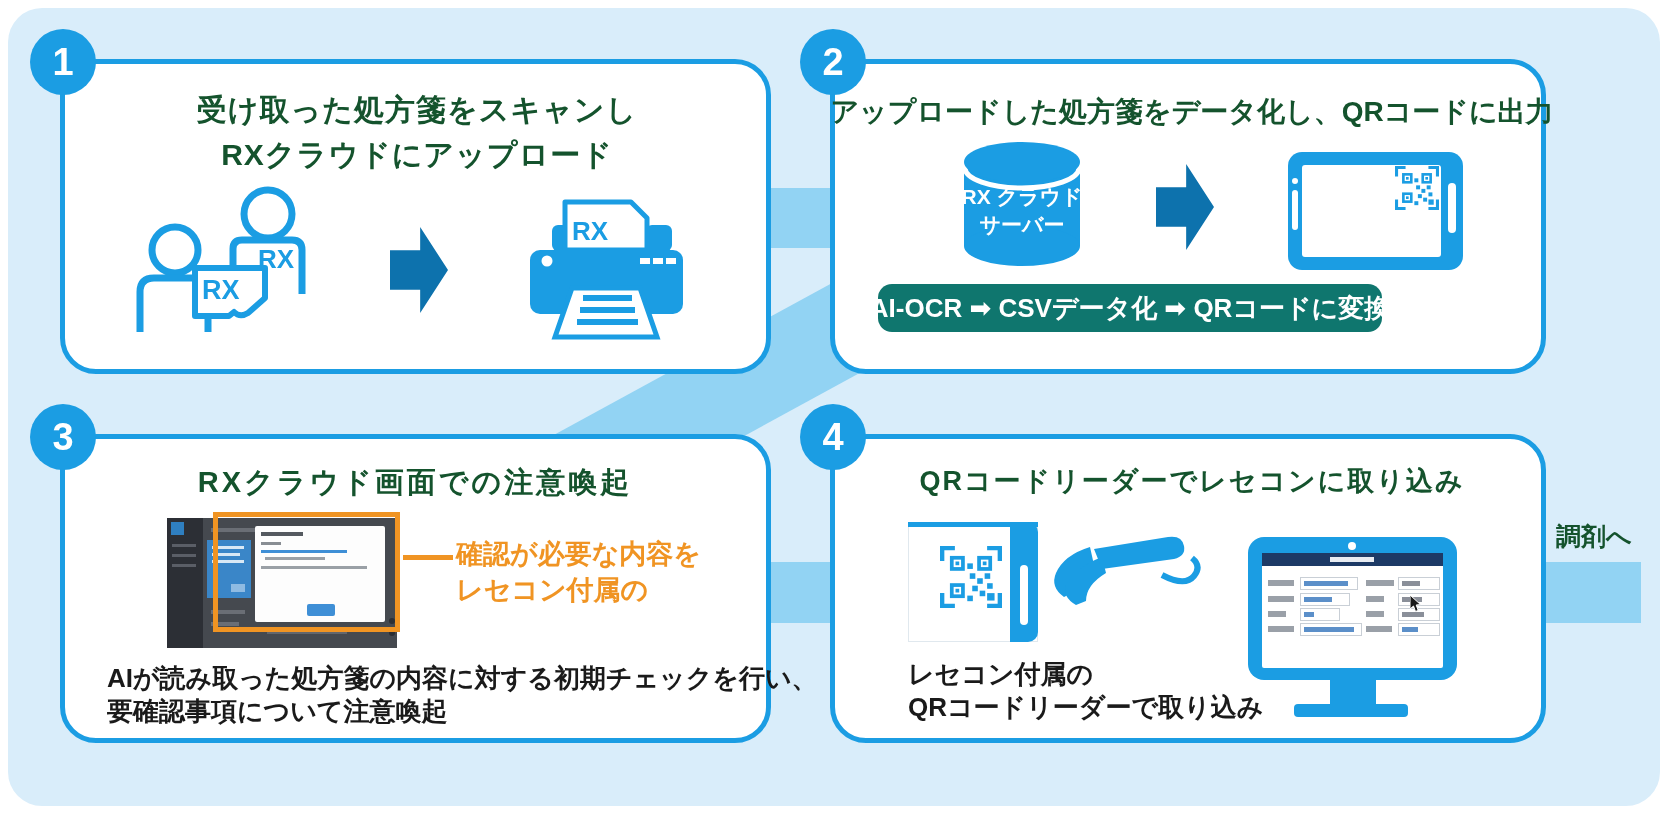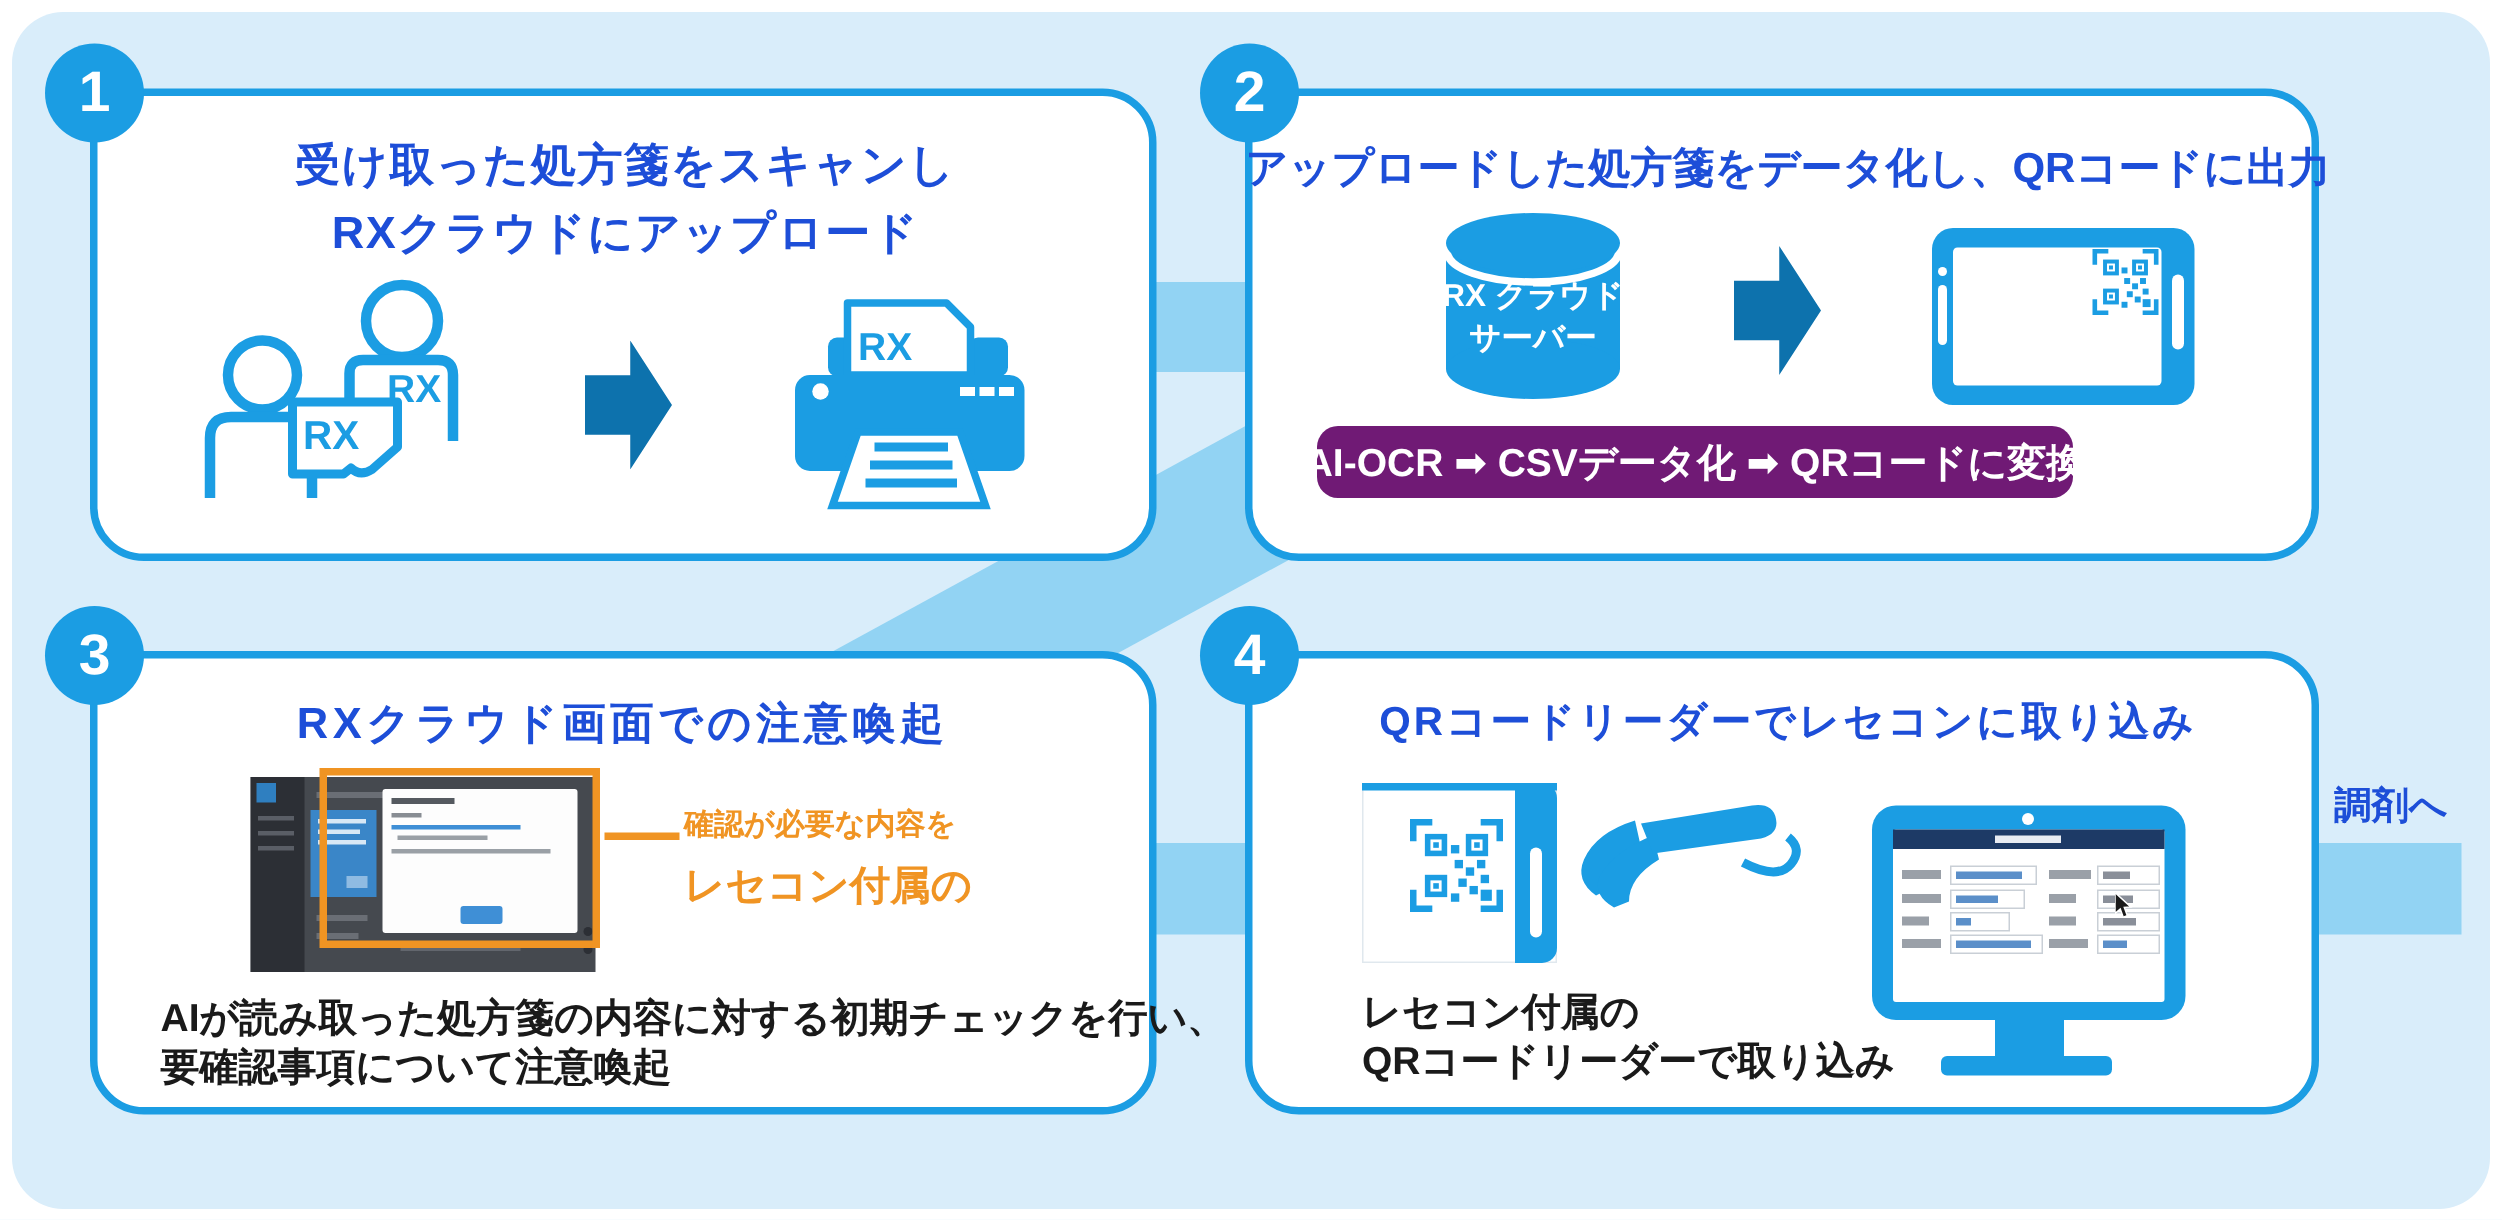--- a/index.html
+++ b/index.html
@@ -3,25 +3,25 @@
 <meta charset="utf-8">
 <style>
   html,body{margin:0;padding:0;background:#ffffff;}
   .canvas{position:relative;width:1668px;height:813px;background:#ffffff;overflow:hidden;
           font-family:"Liberation Sans","DejaVu Sans",sans-serif;}
   .abs{position:absolute;}
   .bg-panel{position:absolute;left:8px;top:8px;width:1652px;height:798px;background:#d9edfa;border-radius:34px;}
   .step-box{position:absolute;background:#ffffff;border:5px solid #1b9de3;border-radius:36px;box-sizing:border-box;z-index:3;}
   .num-badge{position:absolute;width:66px;height:66px;border-radius:50%;background:#1b9de3;color:#fff;
              font-weight:bold;font-size:38px;display:flex;align-items:center;justify-content:center;z-index:5;}
-  .title{position:absolute;color:#1d4ed8;font-weight:bold;white-space:nowrap;z-index:4;}
+  .title{position:absolute;color:#14532d;font-weight:bold;white-space:nowrap;z-index:4;}
   .center{transform:translateX(-50%);}
   .arrow-dark{position:absolute;width:58px;height:86px;background:#0d72ad;z-index:4;
               clip-path:polygon(0 27%,52% 27%,52% 0,100% 50%,52% 100%,52% 73%,0 73%);}
-  .banner{position:absolute;left:878px;top:284px;width:504px;height:48px;background:#701a75;border-radius:14px;
+  .banner{position:absolute;left:878px;top:284px;width:504px;height:48px;background:#0f766e;border-radius:14px;
           color:#fff;font-weight:bold;font-size:26px;display:flex;align-items:center;justify-content:center;
           white-space:nowrap;z-index:4;}
   .tablet{position:absolute;left:1288px;top:152px;width:175px;height:118px;background:#1b9de3;border-radius:14px;z-index:4;}
   .tablet-screen{position:absolute;left:14px;top:13px;width:139px;height:92px;background:#fff;border-radius:3px;}
   .pill{position:absolute;background:#fff;border-radius:4px;}
   .qr-card{position:absolute;left:908px;top:522px;width:130px;height:120px;background:#fff;border:1px solid #e0e8ee;box-sizing:border-box;z-index:4;}
   .mini-shot{position:absolute;left:167px;top:518px;width:230px;height:130px;background:#45494f;overflow:hidden;z-index:4;}
   .bar{position:absolute;}
   .callout-rect{position:absolute;left:213px;top:512px;width:187px;height:120px;border:5px solid #f09423;box-sizing:border-box;z-index:6;}
   .caption{position:absolute;color:#1a1a1a;font-weight:bold;font-size:26px;line-height:33px;white-space:nowrap;z-index:4;}
@@ -175,21 +175,21 @@
       <div class="bar" style="left:10px;top:31px;width:60px;height:3px;background:#9aa0a6;"></div>
       <div class="bar" style="left:6px;top:40px;width:106px;height:3px;background:#9aa0a6;"></div>
       <div class="bar" style="left:52px;top:78px;width:28px;height:12px;background:#3f8fd6;border-radius:2px;"></div>
     </div>
     <div class="bar" style="left:222px;top:100px;width:6px;height:6px;border-radius:50%;background:#2c2f35;"></div>
     <div class="bar" style="left:222px;top:112px;width:6px;height:6px;border-radius:50%;background:#2c2f35;"></div>
   </div>
 
   <div class="callout-rect"></div>
   <div class="abs" style="left:403px;top:555px;width:50px;height:5px;background:#f09423;z-index:6;"></div>
-  <div class="title" style="left:456px;top:536px;font-size:20px;color:#f09423;text-align:center;">確認が必要な内容を</div>
+  <div class="title" style="left:456px;top:536px;font-size:27px;color:#f09423;text-align:center;">確認が必要な内容を</div>
   <div class="title" style="left:456px;top:572px;font-size:27px;color:#f09423;">レセコン付属の</div>
 
   <div class="caption" style="left:107px;top:695px;">要確認事項について注意喚起</div>
   <div class="caption" style="left:107px;top:662px;">AIが読み取った処方箋の内容に対する初期チェックを行い、</div>
 
   <div class="title center" style="left:1192px;top:463px;font-size:27px;letter-spacing:2px;">QRコードリーダーでレセコンに取り込み</div>
 
   <div class="qr-card"></div>
   <div class="abs" style="left:908px;top:522px;width:130px;height:5px;background:#1b9de3;z-index:5;"></div>
   <div class="abs" style="left:1010px;top:522px;width:28px;height:120px;background:#1b9de3;border-radius:0 10px 10px 0;z-index:5;">

